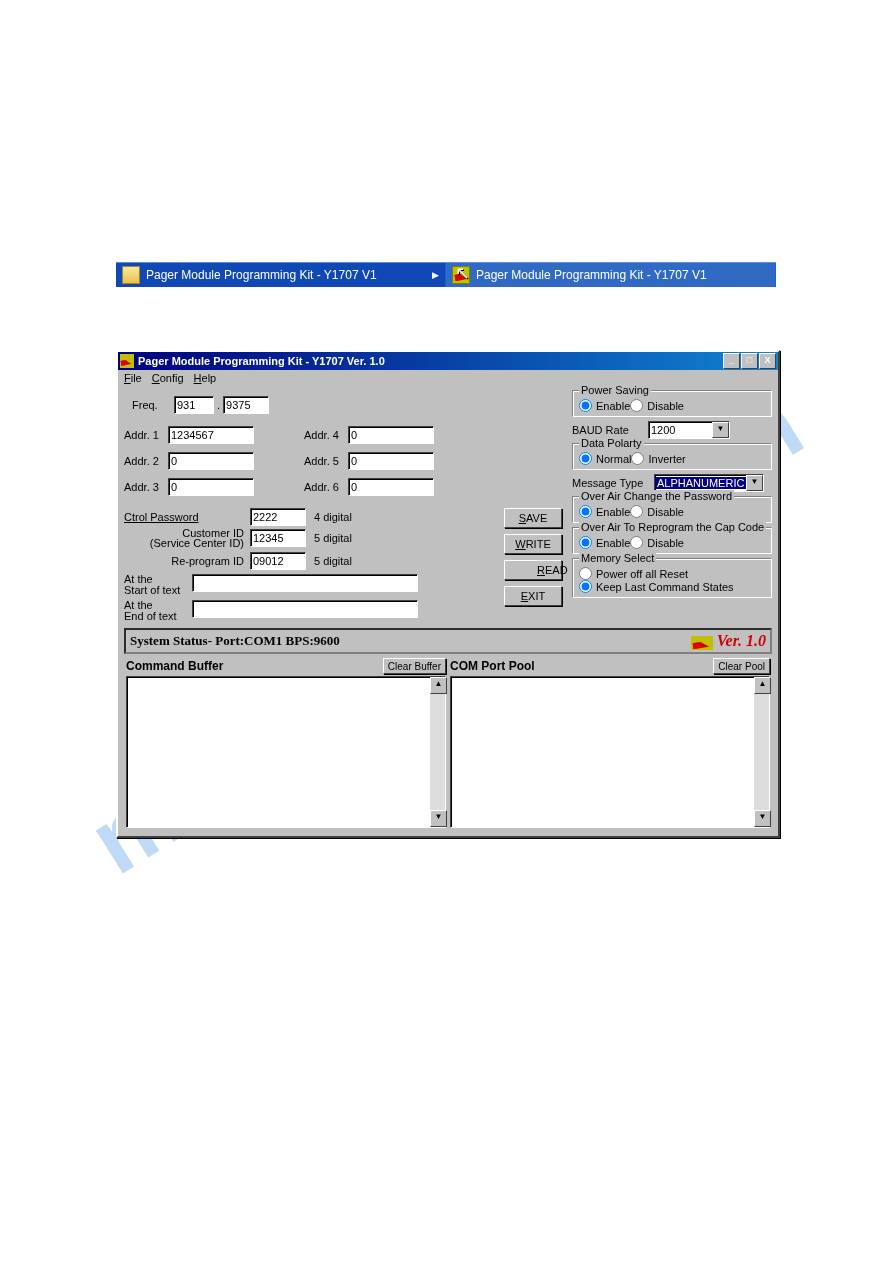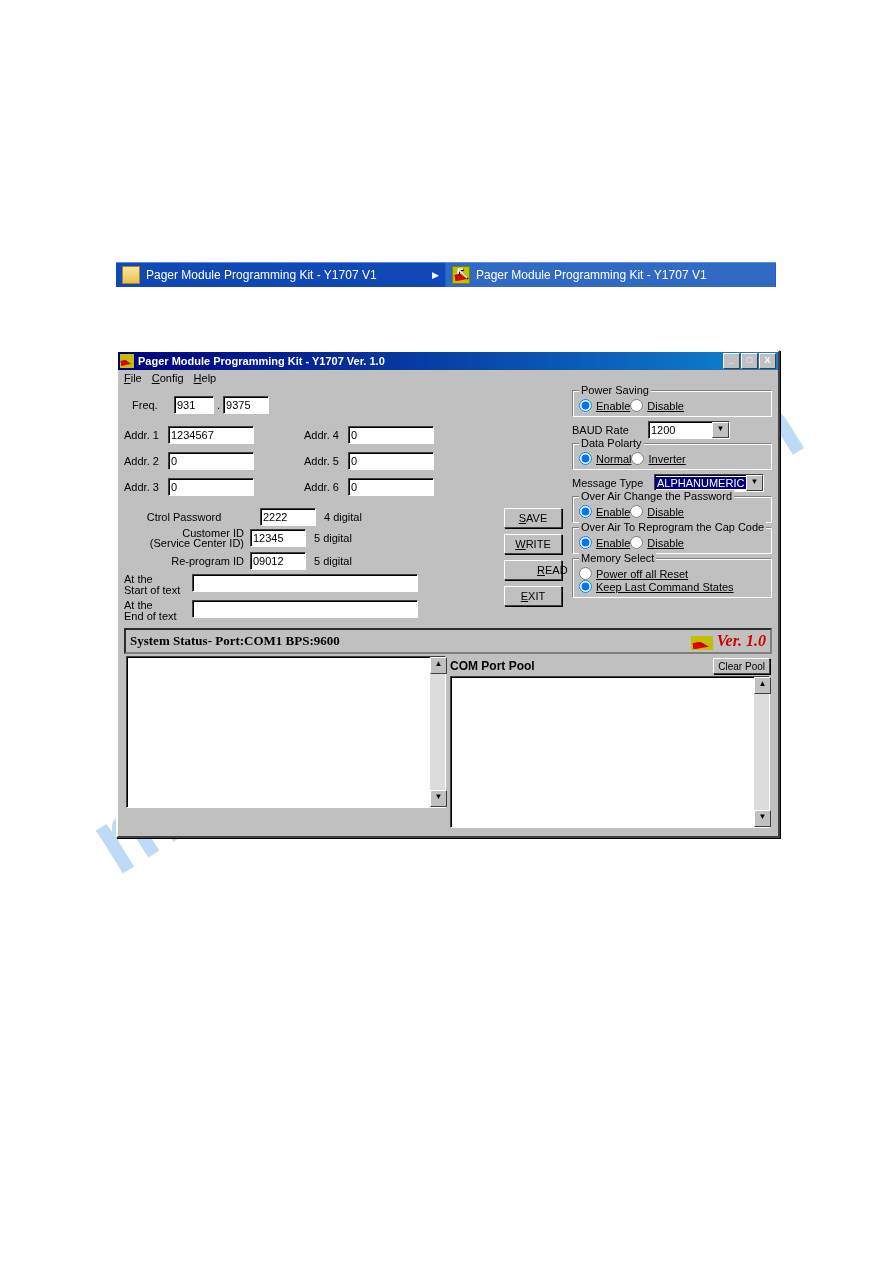--- a/index.html
+++ b/index.html
@@ -211,21 +211,20 @@
 
   
   .grp {
     border: 1px solid #808080;
     border-right-color: #fff;
     border-bottom-color: #fff;
     box-shadow: 1px 1px 0 #fff inset;
     padding: 8px 14px 4px 6px;
     margin-bottom: 4px;
     position: relative;
-    text-decoration: underline;
   }
   .grp .grp-title {
     position: absolute;
     top: -7px;
     left: 6px;
     background: #c0c0c0;
     padding: 0 2px;
     font-size: 11px;
   }
   .radio-row {
@@ -429,21 +428,21 @@
           <div class="cell" style="left:180px; top:62px;">
             <span class="lbl" style="width:44px;">Addr. 5</span>
             <input class="txt" style="width: 80px;" value="0">
           </div>
           <div class="cell" style="left:180px; top:88px;">
             <span class="lbl" style="width:44px;">Addr. 6</span>
             <input class="txt" style="width: 80px;" value="0">
           </div>
 
           <div class="cell" style="left:0px; top:118px; width:370px;">
-            <span class="lbl" style="width:120px; text-align:center; padding-right:16px;">Ctrol Password</span>
+            <span class="lbl" style="width:120px; text-align:left; padding-right:6px;text-decoration:underline;">Ctrol Password</span>
             <input class="txt" style="width: 50px;" value="2222">
             <span style="padding-left:8px;">4 digital</span>
           </div>
           <div class="cell" style="left:0px; top:138px; width:370px;">
             <span class="lbl" style="width:120px; text-align:right; padding-right:6px; line-height:10px;">
               <span>Customer ID</span><br>
               <span>(Service Center ID)</span>
             </span>
             <input class="txt" style="width: 50px;" value="12345">
             <span style="padding-left:8px;">5 digital</span>
@@ -561,20 +560,24 @@
     <div class="status-bar">
       <span>System Status- Port:COM1 BPS:9600</span>
       <span class="ver-logo">
         <span class="logo"></span>
         <span>Ver. 1.0</span>
       </span>
     </div>
 
     <div class="panels">
       <div class="panel">
+        <div class="panel-head">
+          <span>Command Buffer</span>
+          <button class="btn small">Clear Buffer</button>
+        </div>
         <div class="panel-body">
           <div class="scrollbar-v">
             <div class="sb-btn top">▲</div>
             <div class="sb-btn bot">▼</div>
           </div>
         </div>
       </div>
       <div class="panel">
         <div class="panel-head">
           <span>COM Port Pool</span>

